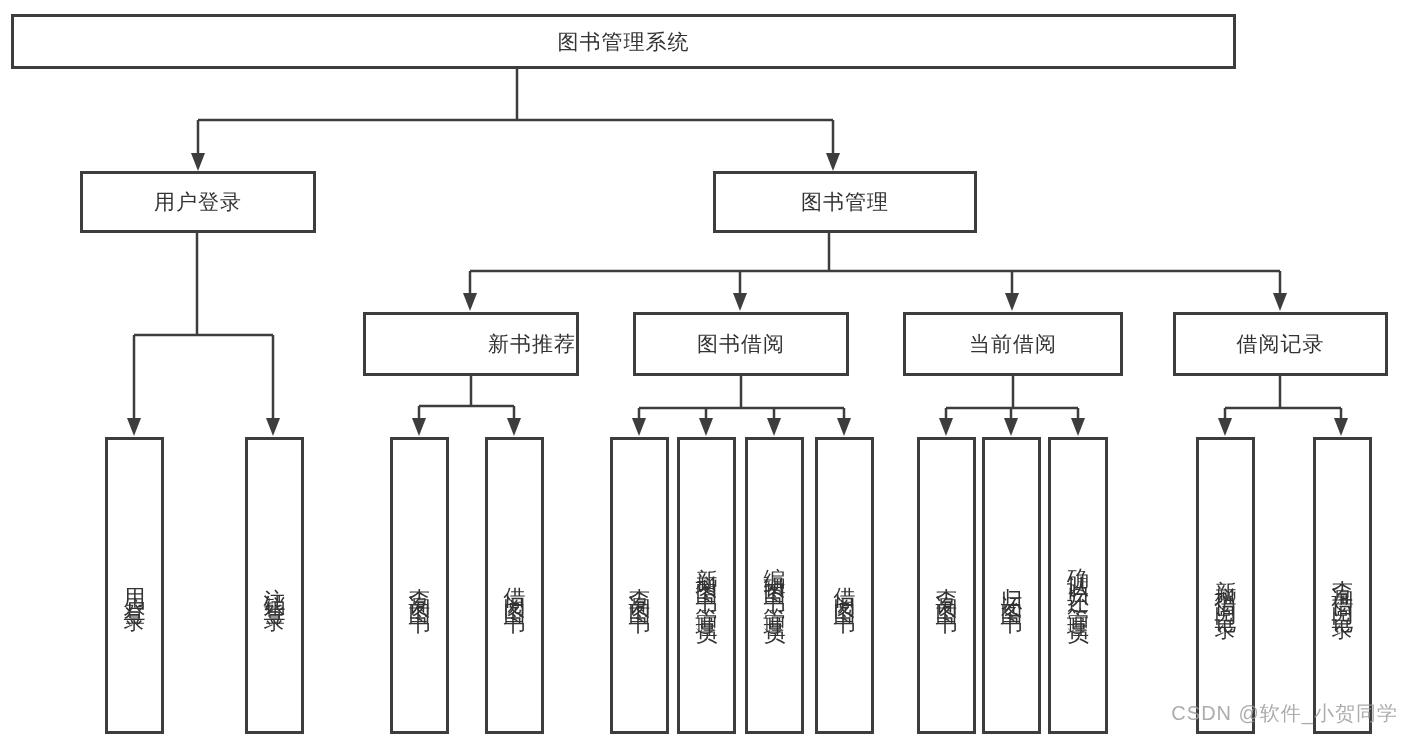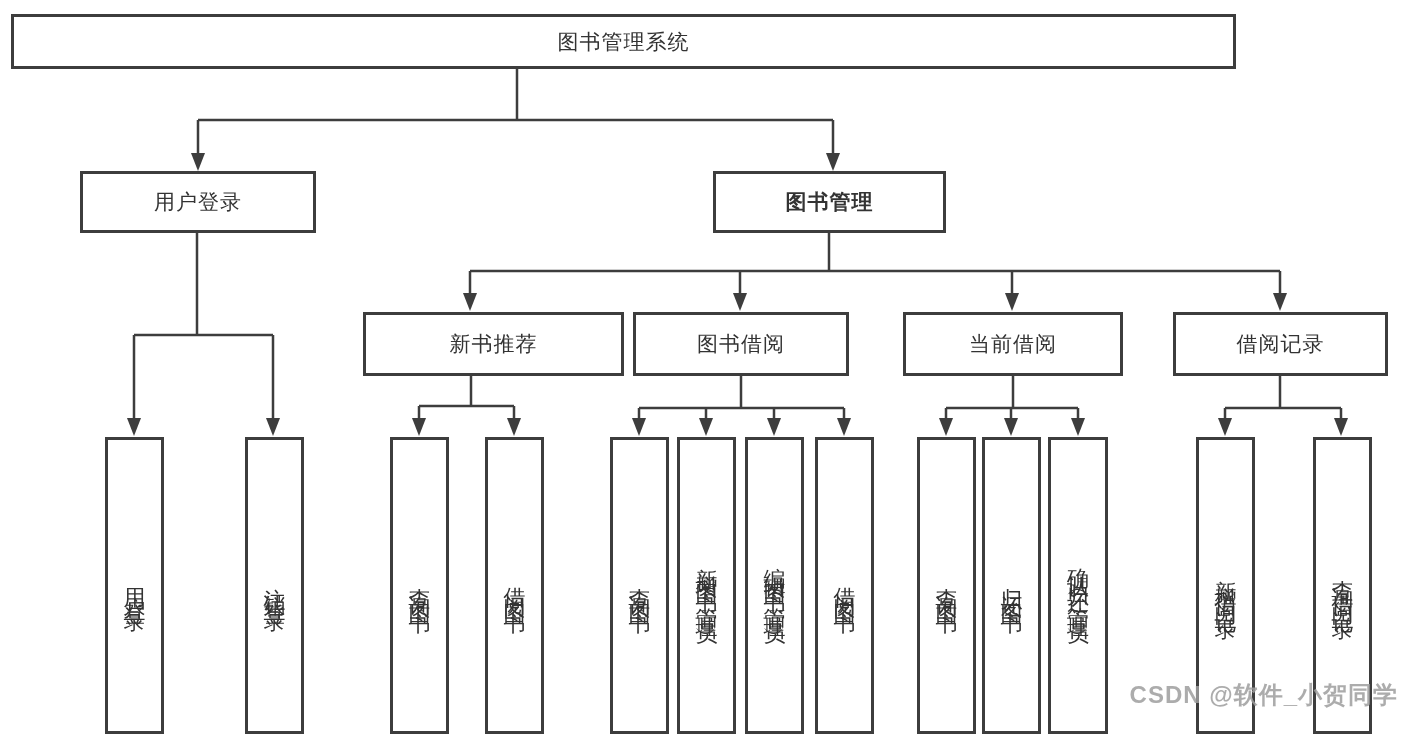--- a/index.html
+++ b/index.html
@@ -39,23 +39,23 @@
     font-size: 22px;
     line-height: 1;
     letter-spacing: 8px;
     color: #333333;
     white-space: nowrap;
   }
   
   .n-root           { left: 11px;   top: 14px;  width: 1225px; height: 55px; }
   
   .n-user-login     { left: 80px;   top: 171px; width: 236px;  height: 62px; }
-  .n-book-mgmt      { left: 713px;  top: 171px; width: 233px;  height: 62px; font-weight: bold; }
+  .n-book-mgmt      { left: 713px;  top: 171px; width: 264px;  height: 62px; }
   
-  .n-new-book-rec   { left: 363px;  top: 312px; width: 261px;  height: 64px; }
+  .n-new-book-rec   { left: 363px;  top: 312px; width: 216px;  height: 64px; justify-content: flex-end; }
   .n-book-borrow    { left: 633px;  top: 312px; width: 216px;  height: 64px; }
   .n-current-borrow { left: 903px;  top: 312px; width: 220px;  height: 64px; }
   .n-borrow-record  { left: 1173px; top: 312px; width: 215px;  height: 64px; }
   
   .leaf { top: 437px; width: 59px; height: 297px; }
   .n-login          { left: 105px; }
   .n-logout         { left: 245px; }
   .n-rec-query      { left: 390px; }
   .n-rec-borrow     { left: 485px; }
   .n-bb-query       { left: 610px; }
@@ -63,26 +63,25 @@
   .n-bb-edit        { left: 745px; }
   .n-bb-borrow      { left: 815px; }
   .n-cb-query       { left: 917px; }
   .n-cb-return      { left: 982px; }
   .n-cb-confirm     { left: 1048px; width: 60px; }
   .n-br-add         { left: 1196px; }
   .n-br-query       { left: 1313px; }
   #watermark {
     position: absolute;
     right: 7px;
-    top: 679px;
-    font-size: 24px;
+    top: 700px;
+    font-size: 20px;
     color: rgba(158, 158, 158, 0.85);
     letter-spacing: 1px;
     white-space: nowrap;
-    font-weight: bold;
   }
 </style>
 </head>
 <body>
 
 <div id="stage">
 
   <svg id="connectors" viewBox="0 0 1405 747" xmlns="http://www.w3.org/2000/svg">
     <g stroke="#3d3d3d" stroke-width="2.5" fill="none">
       <path d="M517,68 V121

